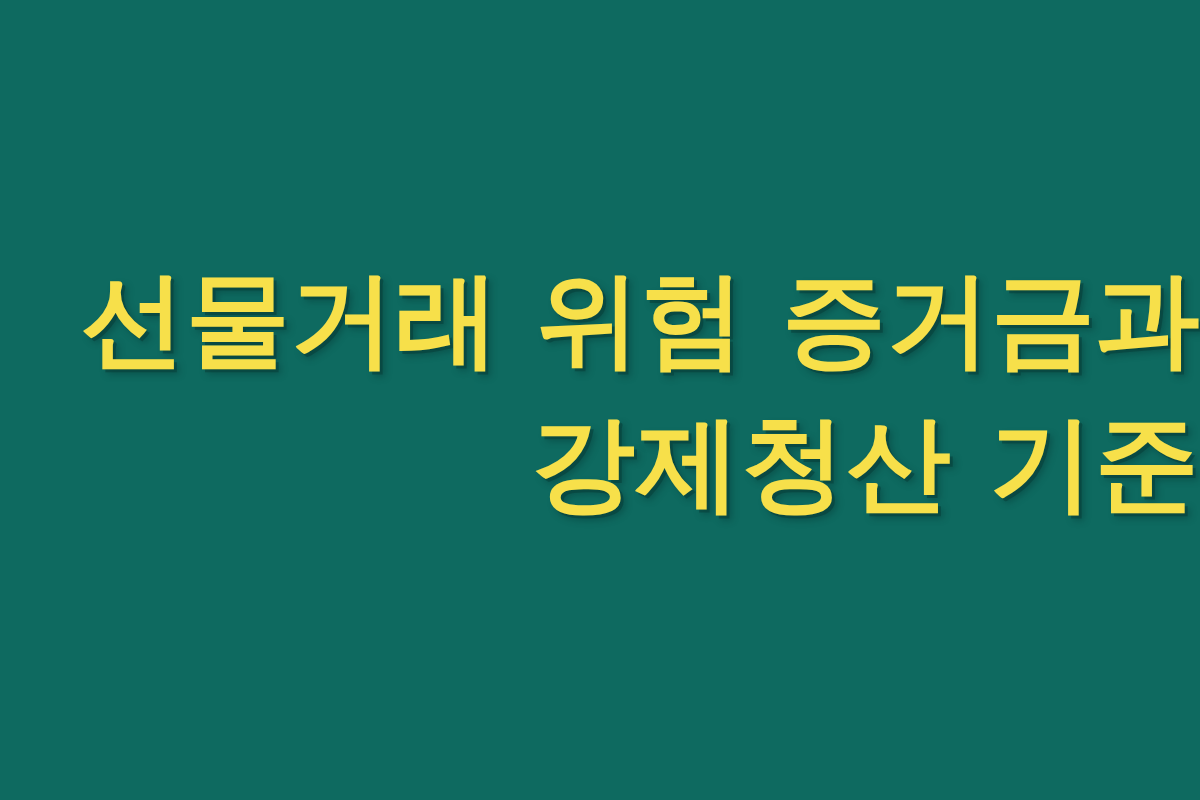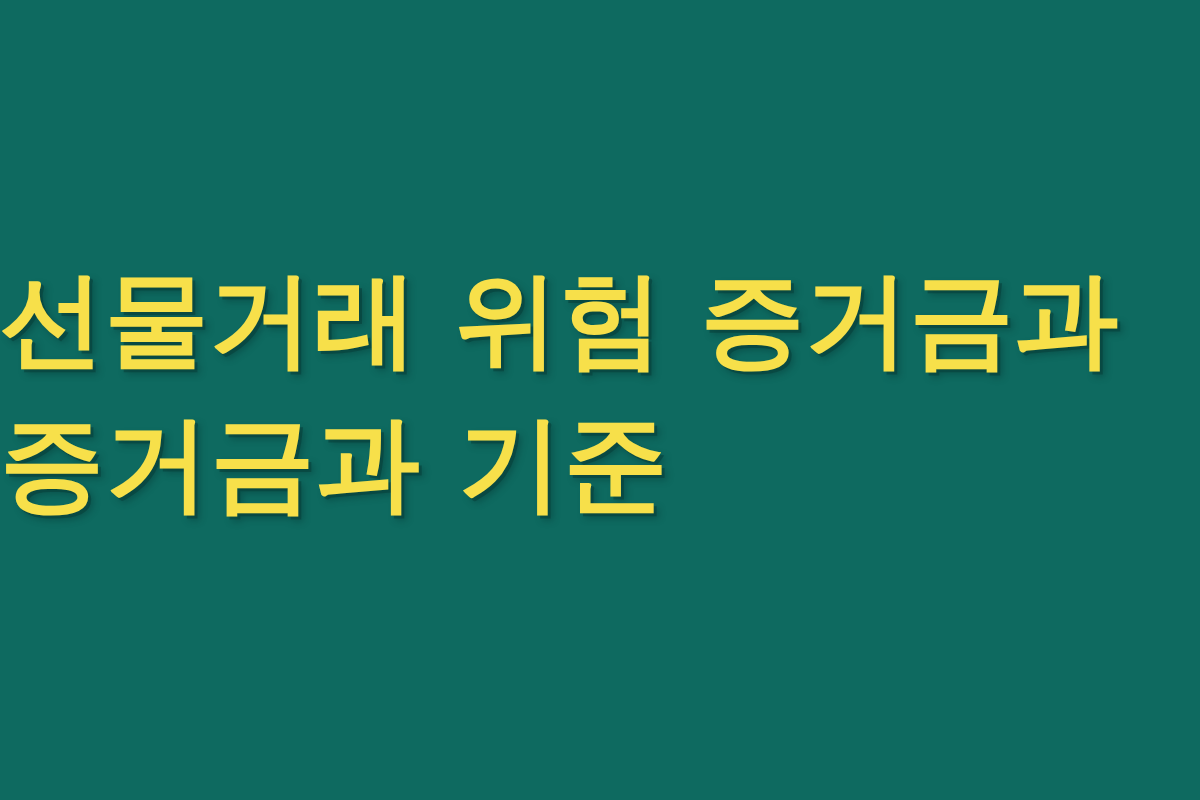--- a/index.html
+++ b/index.html
@@ -34,21 +34,21 @@
     flex-direction: column;
     align-items: center;
     justify-content: center;
     
     transform: translateY(-8px);
   }
 
   .title-line {
     display: block;
     width: 100%;
-    text-align: left;
+    text-align: right;
     color: #f7e04a;
     font-family: "DejaVu Sans", sans-serif;
     font-weight: 700;
     font-size: 104px;
     line-height: 1.38;
     letter-spacing: 0.005em;
     white-space: nowrap;
     
     text-shadow:
        3px 3px 0 rgba(8, 62, 56, 0.55),
@@ -63,17 +63,17 @@
 </style>
 </head>
 <body>
 
 <div class="banner">
 
   <div class="title-block">
 
     <span class="title-line title-line-1">선물거래 위험 증거금과</span>
 
-    <span class="title-line title-line-2">증거금과 기준</span>
+    <span class="title-line title-line-2">강제청산 기준</span>
 
   </div>
 
 </div>
 
 </body></html>

